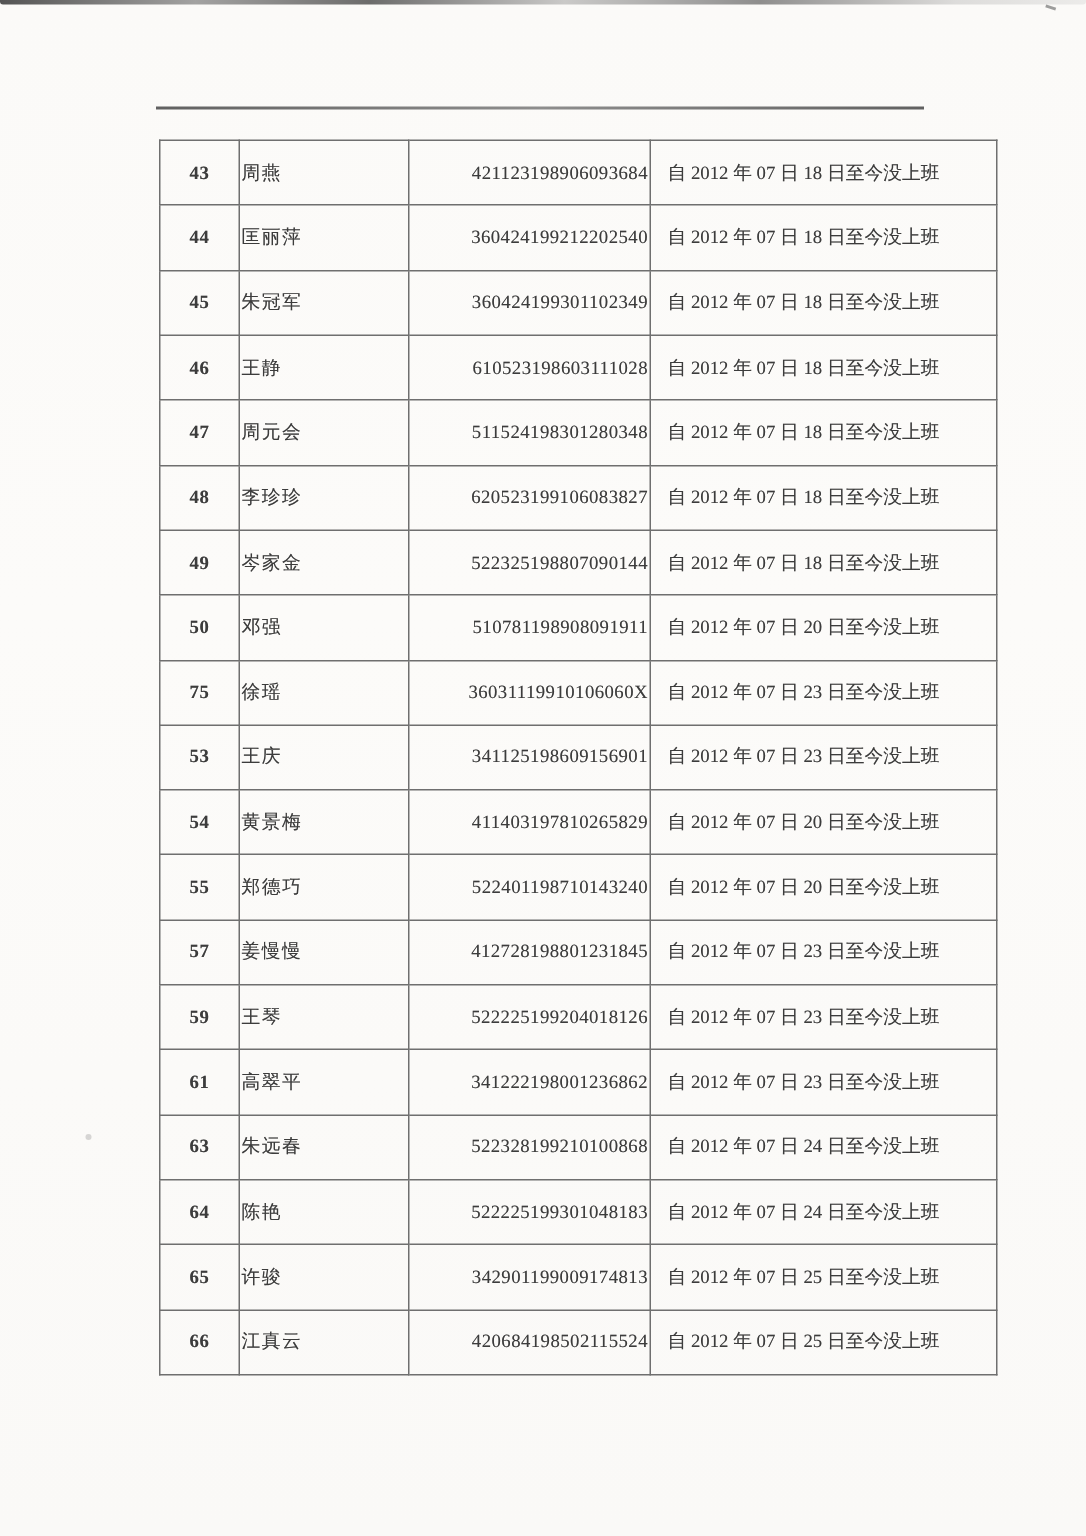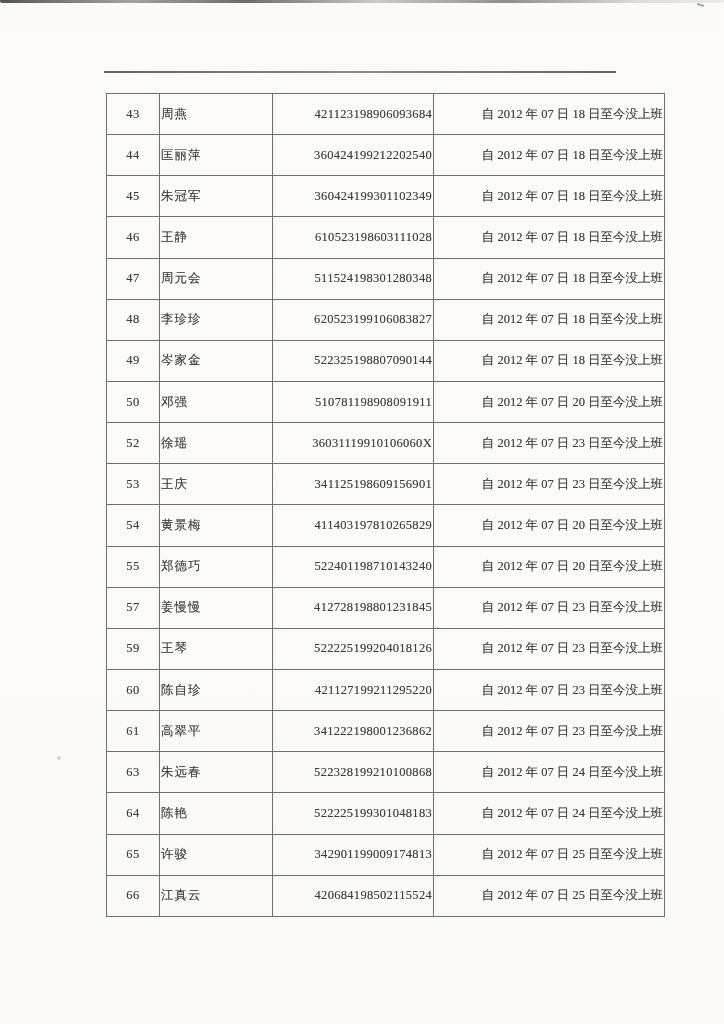--- a/index.html
+++ b/index.html
@@ -40,24 +40,24 @@
   }
   table.roster td{
     border:1px solid #6f6f6f;
     color:#3c3c3c;
     font-size:12.5px;
     vertical-align:middle;
     white-space:nowrap;
     overflow:hidden;
     text-shadow:0 0 .4px rgba(40,40,40,.4);
   }
-  td.c0{width:50px;text-align:center;letter-spacing:.5px;}
+  td.c0{width:50px;text-align:center;letter-spacing:.5px;font-weight:bold;}
   td.c1{width:110px;letter-spacing:1px;}
   td.c2{width:158px;text-align:right;font-size:13px;letter-spacing:.3px;}
-  td.c3{width:218px;text-align:right;padding-left:11px;font-size:12px;}
+  td.c3{width:218px;text-align:left;padding-left:11px;font-size:12px;}
 </style>
 </head>
 <body>
 
 <div class="paper">
   <div class="top-edge"></div>
   <div class="tick-mark"></div>
   <div class="speck"></div>
   <div class="header-rule"></div>
 
@@ -105,21 +105,21 @@
           <td class="c2">522325198807090144</td>
           <td class="c3">自 2012 年 07 日 18 日至今没上班</td>
         </tr>
         <tr>
           <td class="c0">50</td>
           <td class="c1">邓强</td>
           <td class="c2">510781198908091911</td>
           <td class="c3">自 2012 年 07 日 20 日至今没上班</td>
         </tr>
         <tr>
-          <td class="c0">52</td>
+          <td class="c0">75</td>
           <td class="c1">徐瑶</td>
           <td class="c2">36031119910106060X</td>
           <td class="c3">自 2012 年 07 日 23 日至今没上班</td>
         </tr>
         <tr>
           <td class="c0">53</td>
           <td class="c1">王庆</td>
           <td class="c2">341125198609156901</td>
           <td class="c3">自 2012 年 07 日 23 日至今没上班</td>
         </tr>
@@ -138,26 +138,20 @@
         <tr>
           <td class="c0">57</td>
           <td class="c1">姜慢慢</td>
           <td class="c2">412728198801231845</td>
           <td class="c3">自 2012 年 07 日 23 日至今没上班</td>
         </tr>
         <tr>
           <td class="c0">59</td>
           <td class="c1">王琴</td>
           <td class="c2">522225199204018126</td>
-          <td class="c3">自 2012 年 07 日 23 日至今没上班</td>
-        </tr>
-        <tr>
-          <td class="c0">60</td>
-          <td class="c1">陈自珍</td>
-          <td class="c2">421127199211295220</td>
           <td class="c3">自 2012 年 07 日 23 日至今没上班</td>
         </tr>
         <tr>
           <td class="c0">61</td>
           <td class="c1">高翠平</td>
           <td class="c2">341222198001236862</td>
           <td class="c3">自 2012 年 07 日 23 日至今没上班</td>
         </tr>
         <tr>
           <td class="c0">63</td>

